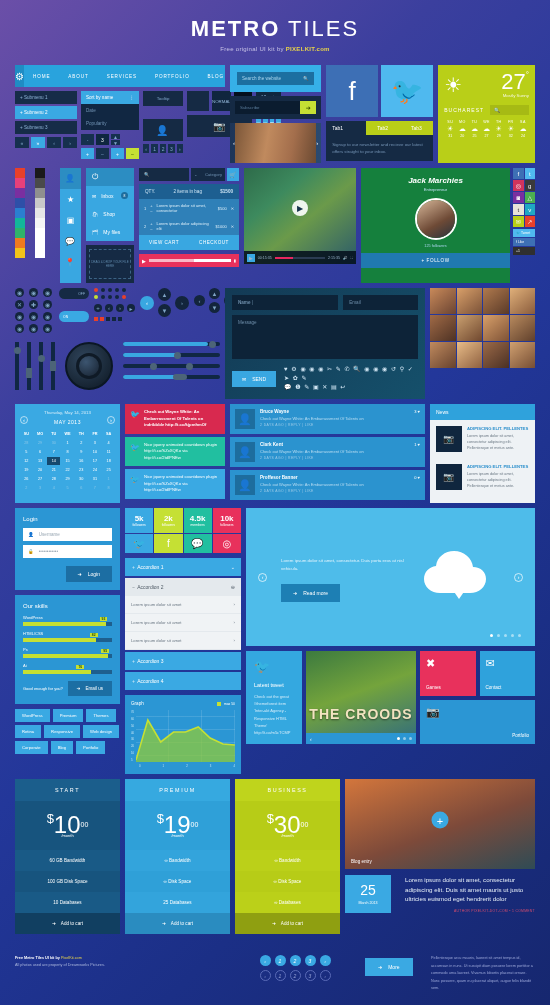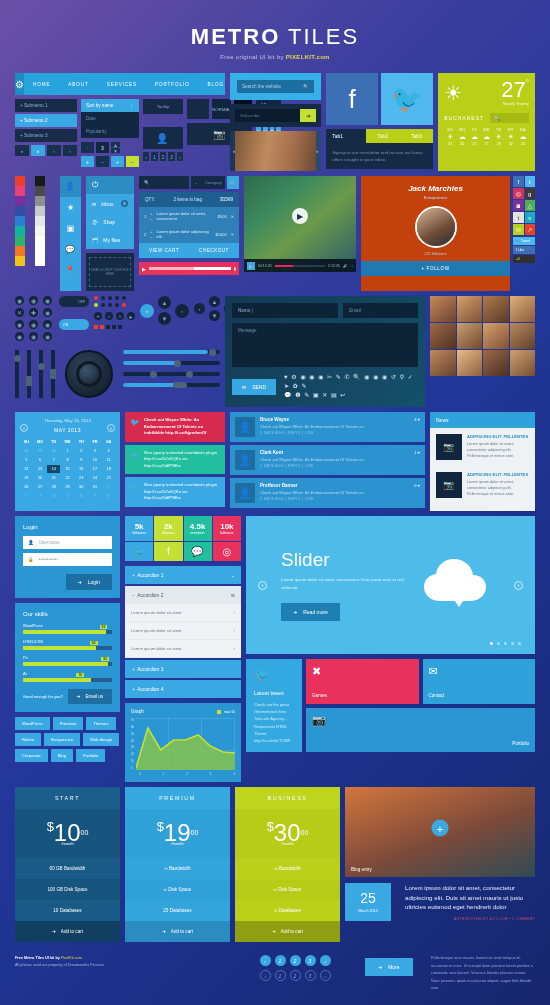--- a/index.html
+++ b/index.html
@@ -5,21 +5,21 @@
   * { box-sizing: border-box; margin: 0; padding: 0; }
   body {
     width: 550px; height: 1005px;
     font-family: "Liberation Sans", sans-serif;
     background: linear-gradient(135deg, #6b4fa8 0%, #3b3f9e 28%, #23379a 52%, #1b2f86 75%, #16276f 100%);
     color: #fff; overflow: hidden; position: relative;
   }
   .page { position: relative; width: 550px; height: 1005px; }
 
   
-  .hdr { text-align: center; padding-top: 24px; }
+  .hdr { text-align: center; padding-top: 16px; }
   .hdr h1 { font-size: 22px; letter-spacing: 2px; font-weight: bold; }
   .hdr h1 .thin { font-weight: 300; }
   .hdr p { font-size: 6px; color: #c9c4e8; margin-top: 4px; letter-spacing: .3px; }
   .hdr p b { color: #e8d44a; }
 
   .wrap { padding: 0 15px; }
   .row { display: flex; gap: 5px; margin-bottom: 5px; }
   .dk { background: #152a44; }
   .nav { background: #29a3dd; height: 22px; display: flex; align-items: center; }
   .nav .gear { width: 26px; height: 22px; background: #1f8cc4; display: flex; align-items: center; justify-content: center; font-size: 10px; }
@@ -70,21 +70,21 @@
   .cartbar { background: #1d5f91; display: flex; justify-content: space-between; font-size: 4.6px; padding: 5px 6px; color: #cfe6f5; }
   .cartrow { background: #2f80b8; display: flex; font-size: 4px; padding: 4px 5px; gap: 4px; color: #d9ecf8; align-items: center; }
   .cartbtns { display: flex; background: #39a7e1; }
   .cartbtns div { flex: 1; text-align: center; font-size: 4.6px; padding: 5px 0; letter-spacing: .5px; }
 
   .player { position: relative; background: #0d2038; }
   .playerbar { position: absolute; bottom: 0; left: 0; right: 0; height: 13px; background: rgba(5,16,30,.88); display: flex; align-items: center; gap: 3px; padding: 0 3px; font-size: 3.6px; color: #9bb6cc; }
   .prog { flex: 1; height: 2px; background: #2b3c52; position: relative; }
   .prog i { position: absolute; left: 0; top: 0; bottom: 0; width: 36%; background: #e6275f; }
 
-  .profile { background: #c2410c; padding: 8px 0; text-align: center; }
+  .profile { background: #15803d; padding: 8px 0; text-align: center; }
   .profile .nm { font-size: 8px; font-style: italic; font-weight: bold; }
   .profile .rl { font-size: 4px; color: #bfe0f2; margin-top: 2px; }
   .avatar { width: 42px; height: 42px; border-radius: 50%; background: #1d4f73; margin: 6px auto 4px; border: 2px solid #fff; overflow: hidden; }
   .followbtn { background: #2079b0; font-size: 4.6px; padding: 5px; margin-top: 5px; letter-spacing: .6px; }
   .sgrid { display: grid; grid-template-columns: 1fr 1fr; gap: 1px; }
   .sgrid div { height: 11px; display: flex; align-items: center; justify-content: center; font-size: 6px; }
 
   
   .knob { width: 40px; height: 40px; border-radius: 50%; background: radial-gradient(circle at 35% 30%, #3c5570, #16212f); border: 3px solid #0f1a26; }
   .sld { height: 4px; background: #102743; border-radius: 2px; position: relative; }
@@ -953,21 +953,20 @@
               <span>3</span>
               <span>4</span>
           </div>
         </div>
       </div>
 
       <div style="flex:1;">
         <div class="slider">
           <div class="arrow">‹</div>
           <div style="flex:1;padding-left:14px;">
-            <h2>Slider</h2>
             <p>Lorem ipsum dolor sit amet, consectetur. Duis porta eros at nisl vehicula.</p>
             <div class="readmore">
                 <span>➜</span>
                 <span>Read more</span>
               </div>
           </div>
           <div style="width:110px;display:flex;align-items:center;justify-content:center;">
             <svg width="78" height="56" viewBox="0 0 78 56">
                 <path d="M20 44c-9 0-16-6-16-14 0-7 5-12 12-13 1-9 9-15 18-15 10 0 18 7 19 16 8 0 13 5 13 12 0 8-7 14-16 14z" fill="#fff"></path>
                 <rect x="33" y="20" width="12" height="18" fill="#fff"></rect>
@@ -981,20 +980,31 @@
               <i></i>
               <i></i>
               <i></i>
             </div>
         </div>
         <div style="display:flex;gap:4px;margin-top:5px;">
           <div class="latest" style="width:56px;">
             <div style="font-size:13px">🐦</div>
             <div class="ti">Latest tweet</div>
             <div class="tx">Check out the great #themeforest item 'Inter-akt Agency - Responsive HTML Theme' http://t.co/m5cTCMP</div>
+          </div>
+          <div class="port" style="width:110px;background:linear-gradient(160deg,#3c7a3f,#74a43c 45%,#2e6a80);">
+            <div style="position:absolute;left:0;right:0;bottom:22px;text-align:center;font-size:14px;font-weight:bold;letter-spacing:1px;color:#f2e3c0;text-shadow:0 1px 2px rgba(0,0,0,.5)">THE CROODS</div>
+            <div style="position:absolute;bottom:0;left:0;right:0;height:11px;background:#2b96d4;display:flex;align-items:center;justify-content:space-between;padding:0 4px;">
+              <span style="font-size:5px">‹</span>
+              <span style="display:flex;gap:3px;">
+                  <i style="width:3px;height:3px;border-radius:50%;background:#fff;display:block"></i>
+                  <i style="width:3px;height:3px;border-radius:50%;background:rgba(255,255,255,.5);display:block"></i>
+                  <i style="width:3px;height:3px;border-radius:50%;background:rgba(255,255,255,.5);display:block"></i>
+                </span>
+            </div>
           </div>
           <div style="flex:1;display:grid;grid-template-columns:1fr 1fr;grid-template-rows:1fr 1fr;gap:4px;">
             <div class="tilebtn" style="background:#e8315c;">
                 <span style="font-size:11px">✖</span>
                 <span>Games</span>
               </div>
             <div class="tilebtn" style="background:#2fa2dc;">
                 <span style="font-size:11px">✉</span>
                 <span>Contact</span>
               </div>

